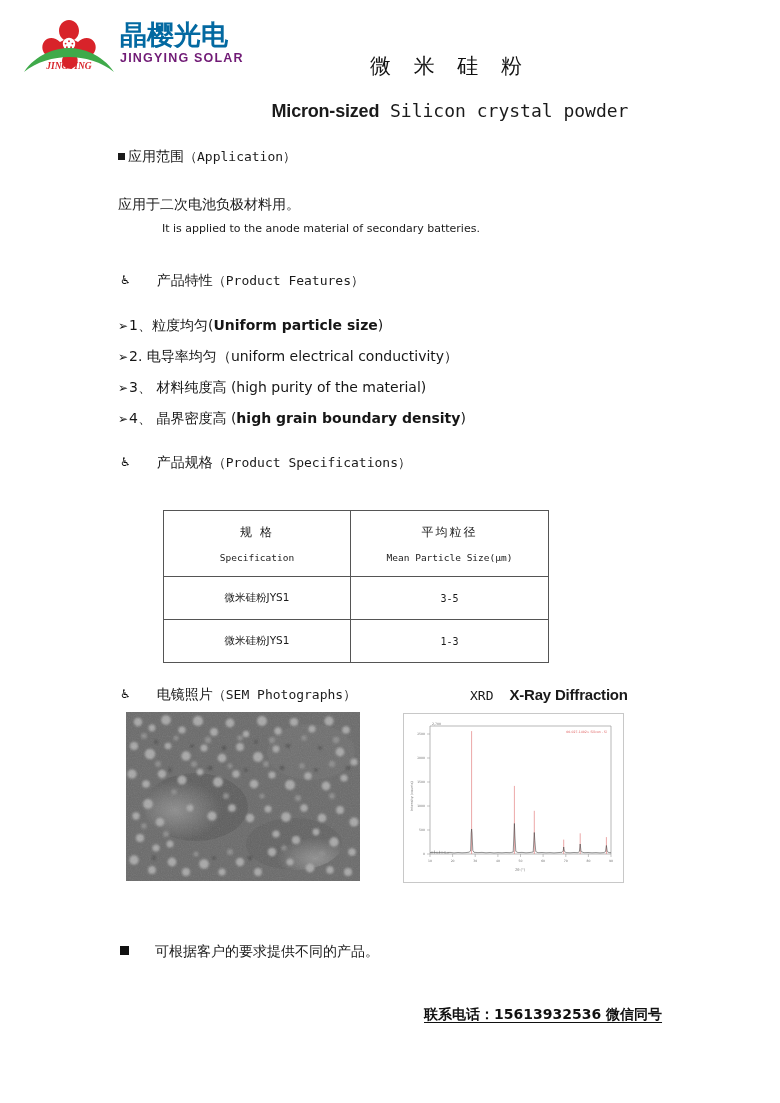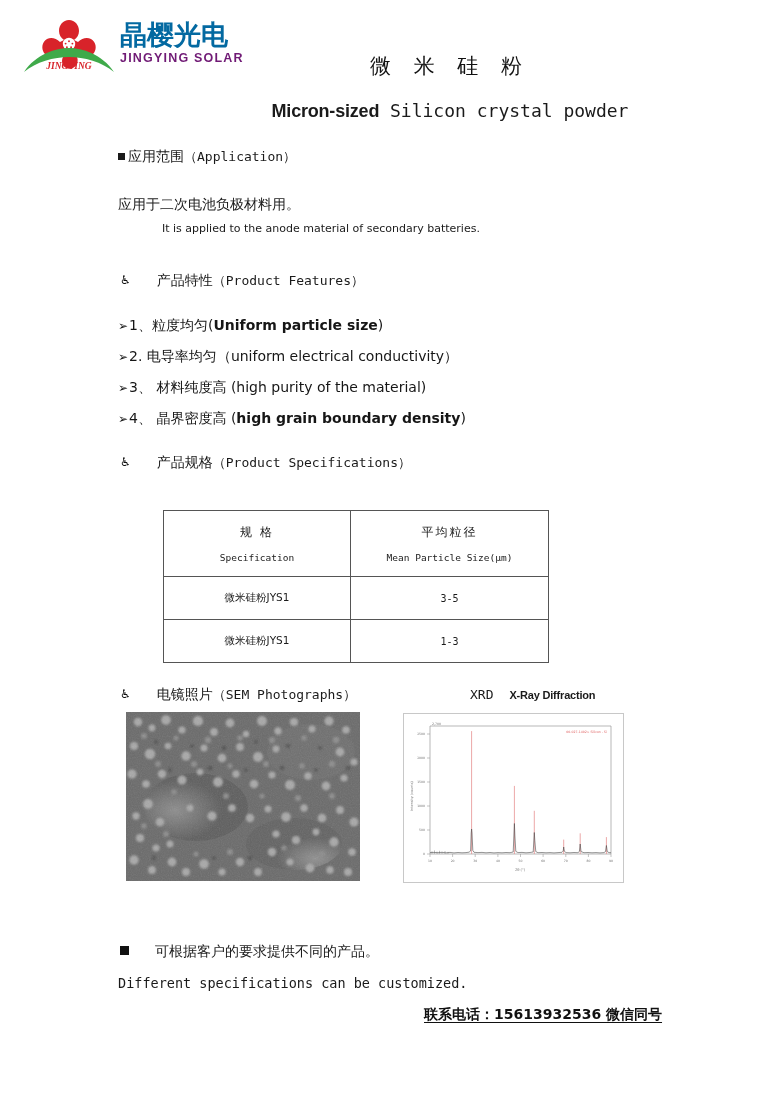--- a/index.html
+++ b/index.html
@@ -238,21 +238,21 @@
     font-size: 14px;
   }
   .xrd-head .xrd-tag {
     font-family: "DejaVu Sans Mono", monospace;
     font-size: 13px;
     margin-right: 16px;
   }
   .xrd-head .xrd-title {
     font-family: "Liberation Sans", sans-serif;
     font-weight: 700;
-    font-size: 11px;
+    font-size: 15px;
     letter-spacing: -0.2px;
   }
 
   .sem-img {
     position: absolute;
     left: 126px; top: 712px;
     width: 234px; height: 169px;
     overflow: hidden;
     background: #6b6b6b;
   }
@@ -637,16 +637,15 @@
         <line x1="44" y1="139.6" x2="44" y2="137.9"></line>
       </g>
 
       <text x="203" y="19" font-family="DejaVu Sans, sans-serif" font-size="3.2" fill="#e06464" text-anchor="end">00-027-1402&gt; Silicon - Si</text>
     </svg>
   </div>
 
   <div class="foot-cn">
     <span class="sq"></span><span class="gap"></span><span>可根据客户的要求提供不同的产品。</span>
   </div>
-  <div class="foot-en">Different specifications can be customized.</div>
   <div class="contact">联系电话：15613932536  微信同号</div>
 
 </div>
 
 </body></html>

